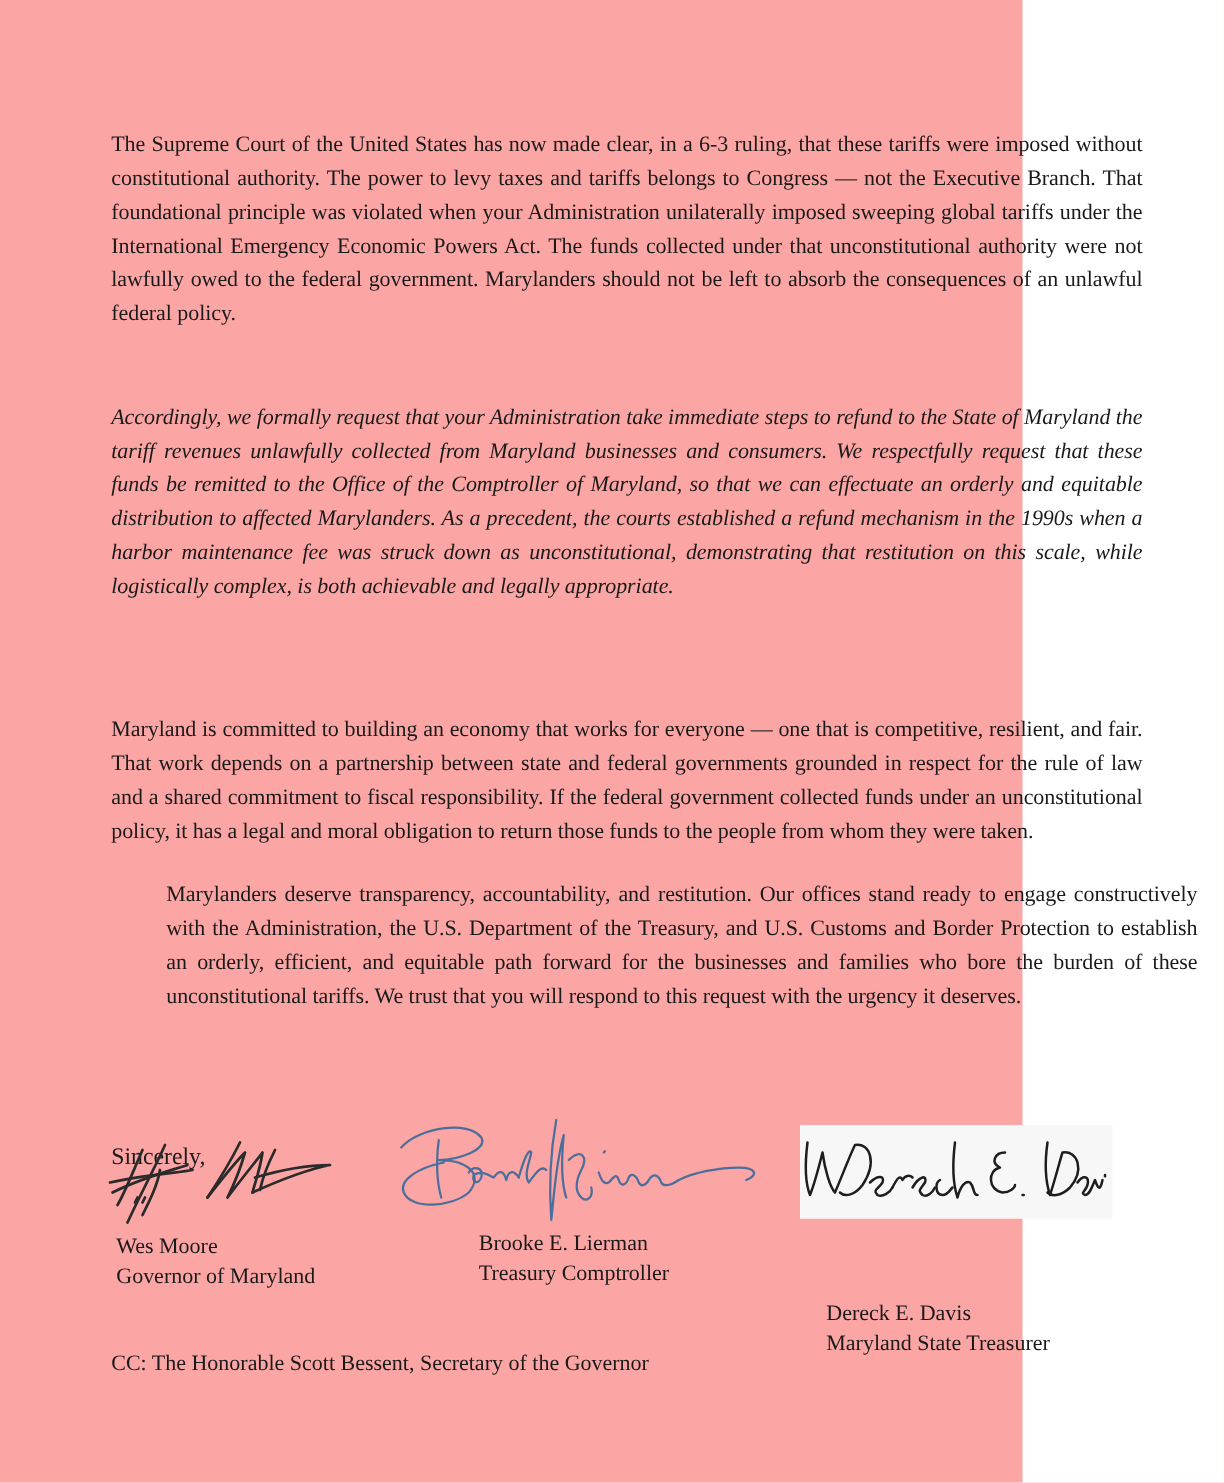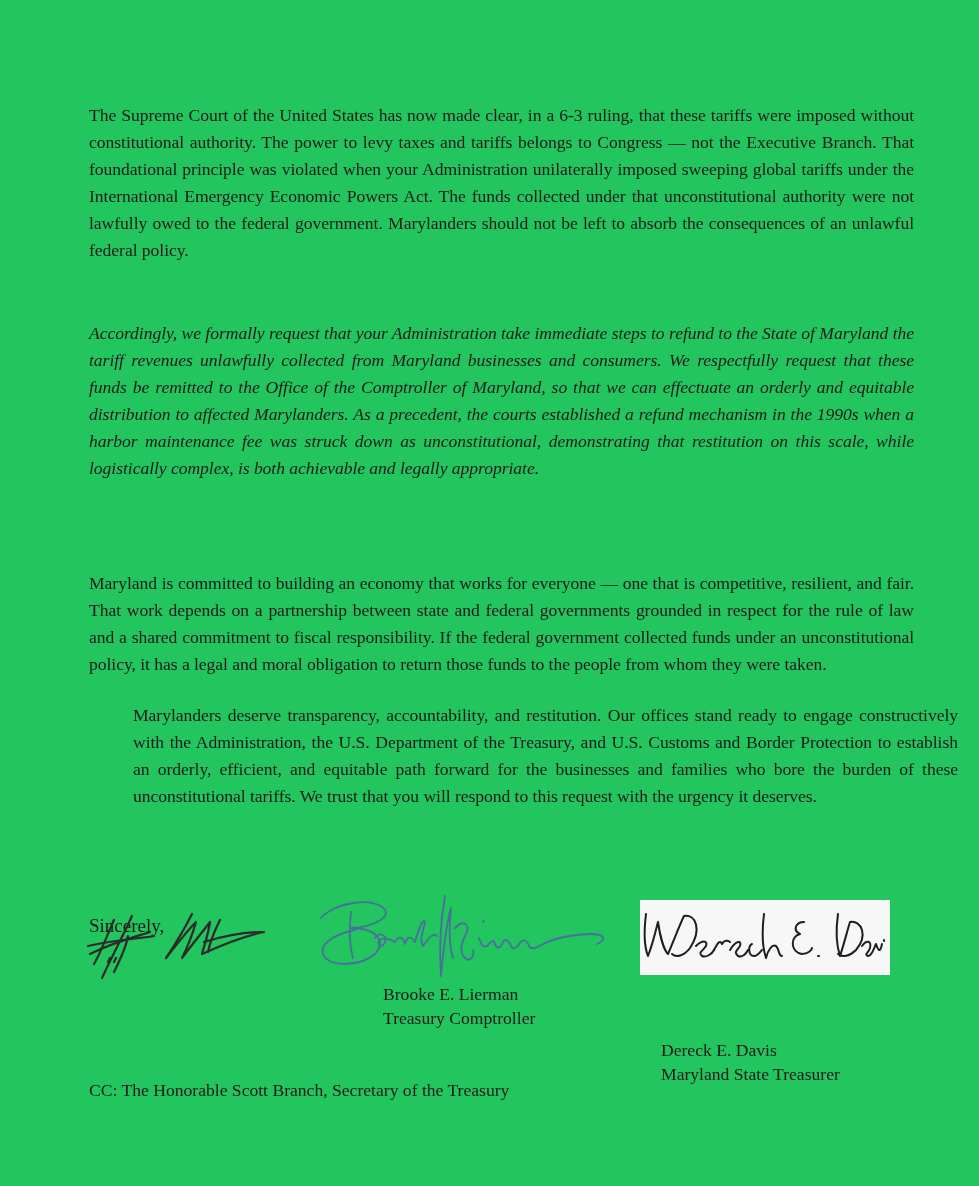--- a/index.html
+++ b/index.html
@@ -1,17 +1,17 @@
 <!DOCTYPE html>
 <html><head>
 <meta charset="utf-8">
 <style>
   html, body { margin: 0; padding: 0; background: #ffffff; }
   body { width: 979px; height: 1186px; position: relative; overflow: hidden; }
-  .page { position: absolute; left: 0; top: 0; width: 979px; height: 1186px; background: #22c55e; }
+  .page { position: absolute; left: 0; top: 0; width: 818px; height: 1186px; background: #fca5a5; }
   .body-text {
     position: absolute; left: 89px; width: 825px;
     font-family: "Liberation Serif", serif; font-size: 17.6px; line-height: 27px;
     color: #1a1a1a; text-align: justify; margin: 0;
     letter-spacing: -0.05px;
   }
   .p1 { top: 102px; }
   .p2 { top: 320px; font-style: italic; }
   .p3 { top: 538px; margin-top: 32px; }
   .p4 { top: 702px; margin-left: 44px; }
@@ -91,23 +91,27 @@
         <path d="M124 14 C 122 30, 122 46, 126 58 C 128 50, 132 44, 136 46 C 140 50, 138 56, 142 56"></path>
         <path d="M164 22 C 156 22, 152 30, 160 34 C 150 36, 150 52, 162 54 C 168 54, 172 50, 172 48"></path>
         <path d="M178 56 l1 0"></path>
         <path d="M198 14 C 196 28, 196 44, 200 56 C 204 44, 208 28, 210 22 C 222 20, 228 36, 216 50 C 210 56, 202 58, 198 54"></path>
         <path d="M222 46 C 226 40, 232 40, 230 48 C 228 54, 224 54, 228 56 C 232 56, 234 48, 236 44 C 238 50, 240 54, 242 44"></path>
         <path d="M244 40 l0 1"></path>
       </g>
     </svg>
   </div>
 
+  <div class="signer s1">
+    <div>Wes Moore</div>
+    <div>Governor of Maryland</div>
+  </div>
   <div class="signer s2">
     <div>Brooke E. Lierman</div>
     <div>Treasury Comptroller</div>
   </div>
   <div class="signer s3">
     <div>Dereck E. Davis</div>
     <div>Maryland State Treasurer</div>
   </div>
 
-  <div class="cc">CC: The Honorable Scott Branch, Secretary of the Treasury</div>
+  <div class="cc">CC: The Honorable Scott Bessent, Secretary of the Governor</div>
 </div>
 
 </body></html>

